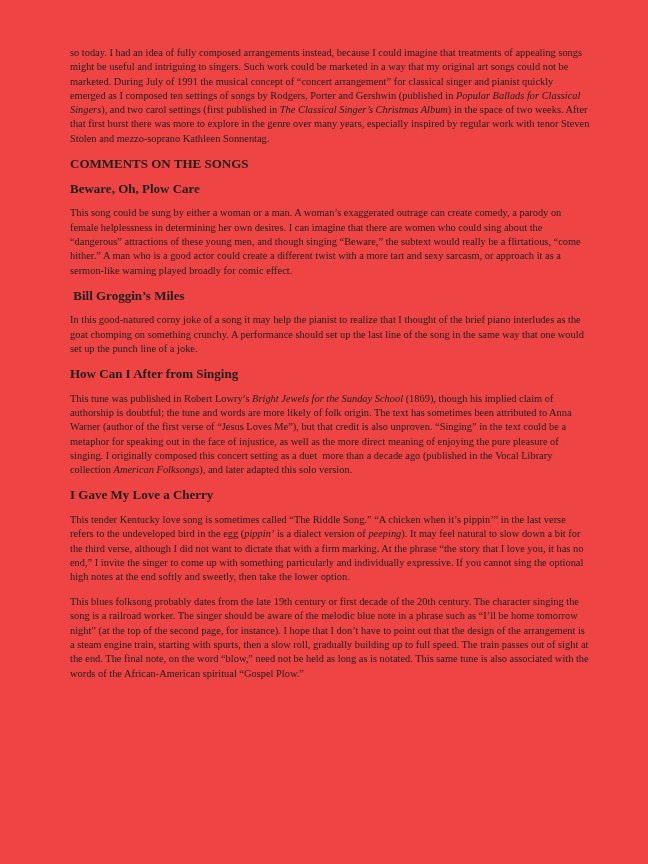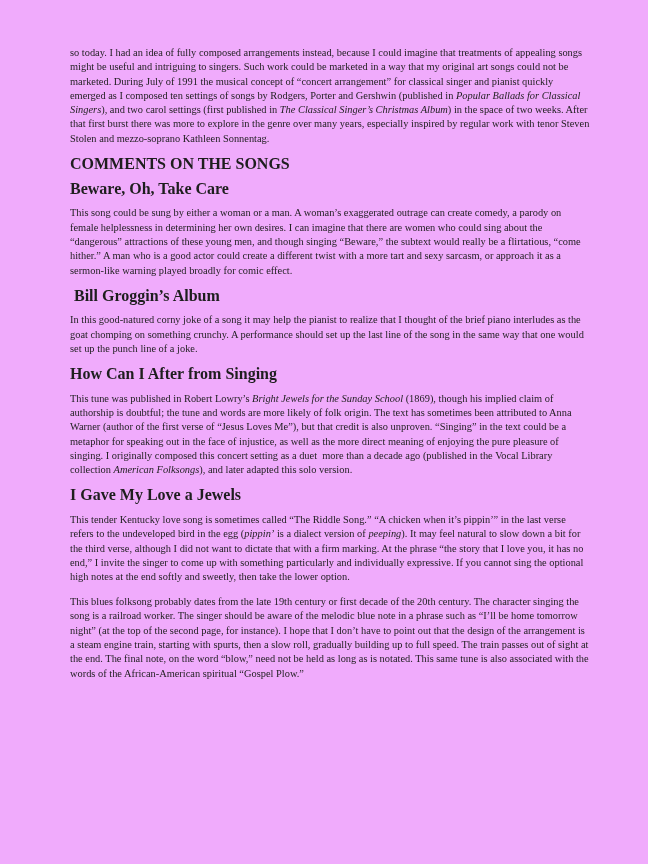--- a/index.html
+++ b/index.html
@@ -5,58 +5,58 @@
   html, body {
     margin: 0;
     padding: 0;
     background: #ffffff;
   }
   .page {
     position: relative;
     width: 648px;
     height: 864px;
     box-sizing: border-box;
-    background: #f0abfc;
+    background: #ef4444;
     padding: 46px 58px 0 70px;
     font-family: "Liberation Serif", "DejaVu Serif", serif;
     font-size: 10.4px;
     line-height: 14.3px;
     color: #1e1e1e;
     overflow: hidden;
   }
   .para, .heading, .song-title {
     margin: 0 0 10.6px 0;
     white-space: pre-wrap;
     text-align: left;
   }
   .heading, .song-title {
     font-weight: bold;
-    font-size: 16px;
+    font-size: 13px;
     line-height: 14.3px;
   }
   .para i {
     font-style: italic;
   }
 </style>
 </head>
 <body>
 
 <div class="page">
 
   <p class="para"><span>so today. I had an idea of fully composed arrangements instead, because I could imagine that treatments of appealing songs might be useful and intriguing to singers. Such work could be marketed in a way that my original art songs could not be marketed. During July of 1991 the musical concept of “concert arrangement” for classical singer and pianist quickly emerged as I composed ten settings of songs by Rodgers, Porter and Gershwin (published in </span><i>Popular Ballads for Classical Singers</i><span>), and two carol settings (first published in </span><i>The Classical Singer’s Christmas Album</i><span>) in the space of two weeks. After that first burst there was more to explore in the genre over many years, especially inspired by regular work with tenor Steven Stolen and mezzo-soprano Kathleen Sonnentag.</span></p>
 
   <p class="heading">COMMENTS ON THE SONGS</p>
 
-  <p class="song-title">Beware, Oh, Take Care</p>
+  <p class="song-title">Beware, Oh, Plow Care</p>
   <p class="para"><span>This song could be sung by either a woman or a man. A woman’s exaggerated outrage can create comedy, a parody on female helplessness in determining her own desires. I can imagine that there are women who could sing about the “dangerous” attractions of these young men, and though singing “Beware,” the subtext would really be a flirtatious, “come hither.” A man who is a good actor could create a different twist with a more tart and sexy sarcasm, or approach it as a sermon-like warning played broadly for comic effect.</span></p>
 
-  <p class="song-title"> Bill Groggin’s Album</p>
+  <p class="song-title"> Bill Groggin’s Miles</p>
   <p class="para"><span>In this good-natured corny joke of a song it may help the pianist to realize that I thought of the brief piano interludes as the goat chomping on something crunchy. A performance should set up the last line of the song in the same way that one would set up the punch line of a joke.</span></p>
 
   <p class="song-title">How Can I After from Singing</p>
   <p class="para"><span>This tune was published in Robert Lowry’s </span><i>Bright Jewels for the Sunday School</i><span> (1869), though his implied claim of authorship is doubtful; the tune and words are more likely of folk origin. The text has sometimes been attributed to Anna Warner (author of the first verse of “Jesus Loves Me”), but that credit is also unproven. “Singing” in the text could be a metaphor for speaking out in the face of injustice, as well as the more direct meaning of enjoying the pure pleasure of singing. I originally composed this concert setting as a duet  more than a decade ago (published in the Vocal Library collection </span><i>American Folksongs</i><span>), and later adapted this solo version.</span></p>
 
-  <p class="song-title">I Gave My Love a Jewels</p>
+  <p class="song-title">I Gave My Love a Cherry</p>
   <p class="para"><span>This tender Kentucky love song is sometimes called “The Riddle Song.” “A chicken when it’s pippin’” in the last verse refers to the undeveloped bird in the egg (</span><i>pippin’</i><span> is a dialect version of </span><i>peeping</i><span>). It may feel natural to slow down a bit for the third verse, although I did not want to dictate that with a firm marking. At the phrase “the story that I love you, it has no end,” I invite the singer to come up with something particularly and individually expressive. If you cannot sing the optional high notes at the end softly and sweetly, then take the lower option.</span></p>
 
   <p class="para"><span>This blues folksong probably dates from the late 19th century or first decade of the 20th century. The character singing the song is a railroad worker. The singer should be aware of the melodic blue note in a phrase such as “I’ll be home tomorrow night” (at the top of the second page, for instance). I hope that I don’t have to point out that the design of the arrangement is a steam engine train, starting with spurts, then a slow roll, gradually building up to full speed. The train passes out of sight at the end. The final note, on the word “blow,” need not be held as long as is notated. This same tune is also associated with the words of the African-American spiritual “Gospel Plow.”</span></p>
 
 </div>
 
 </body></html>

